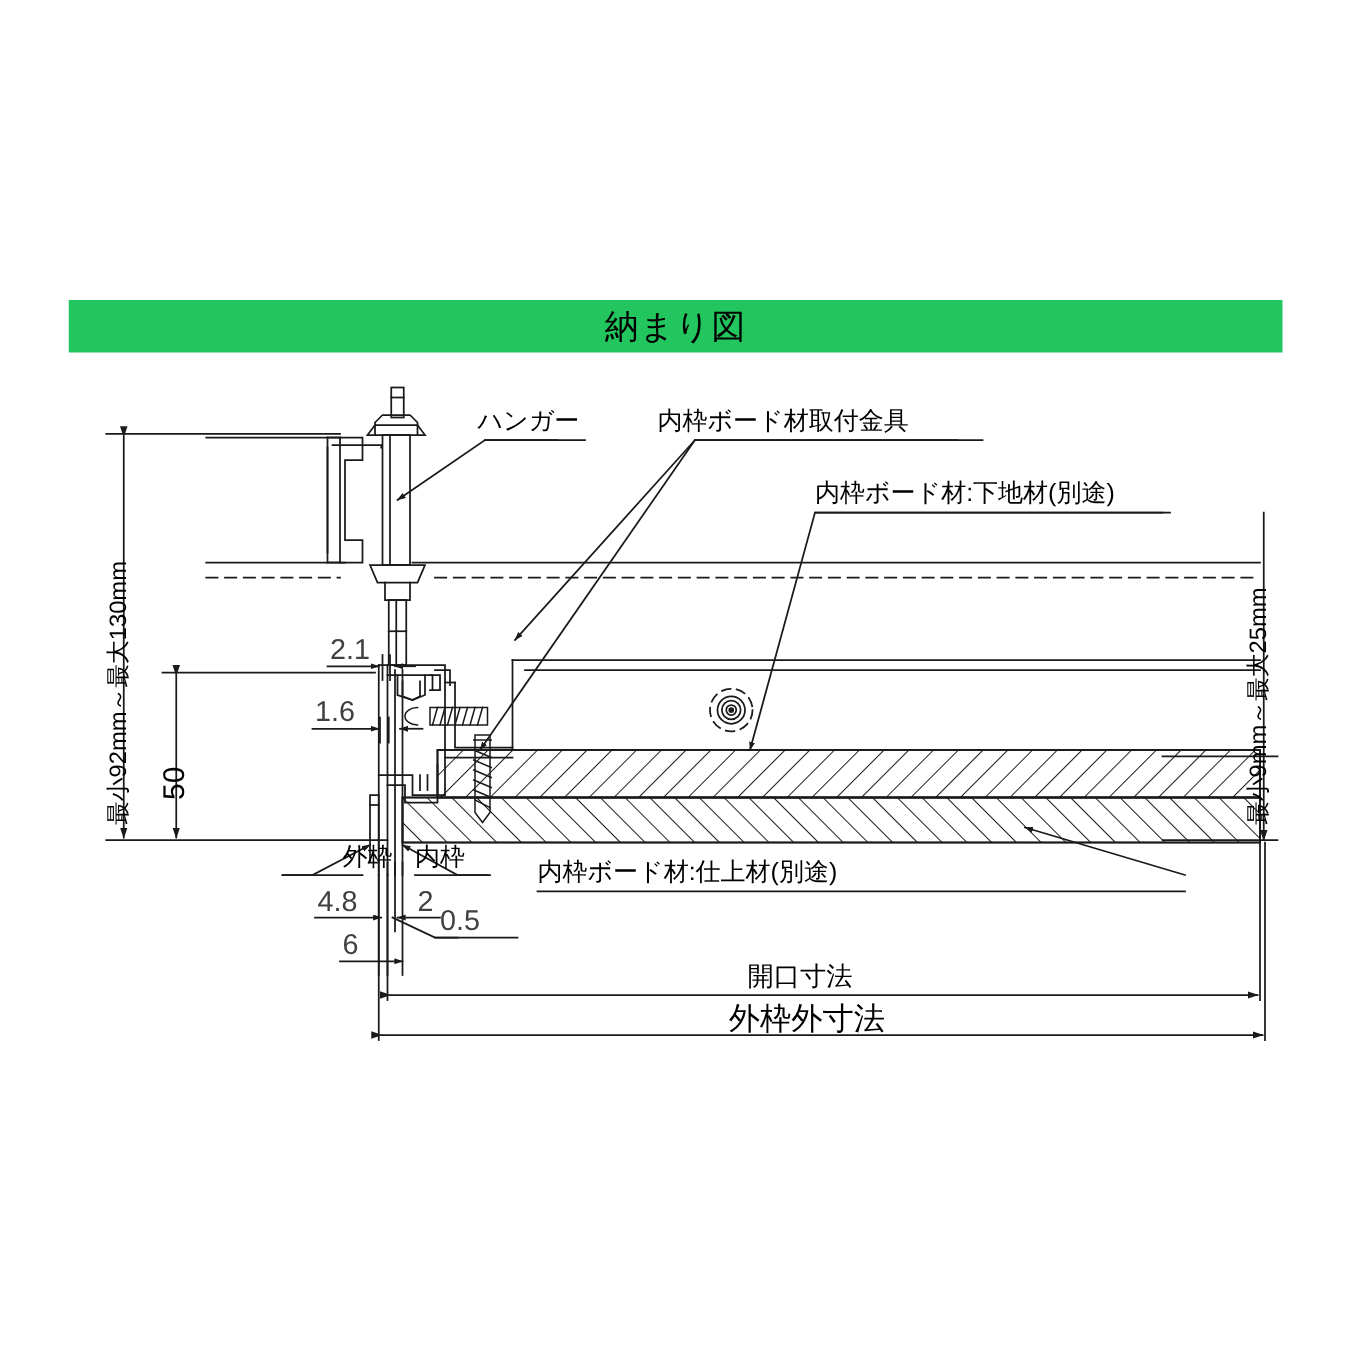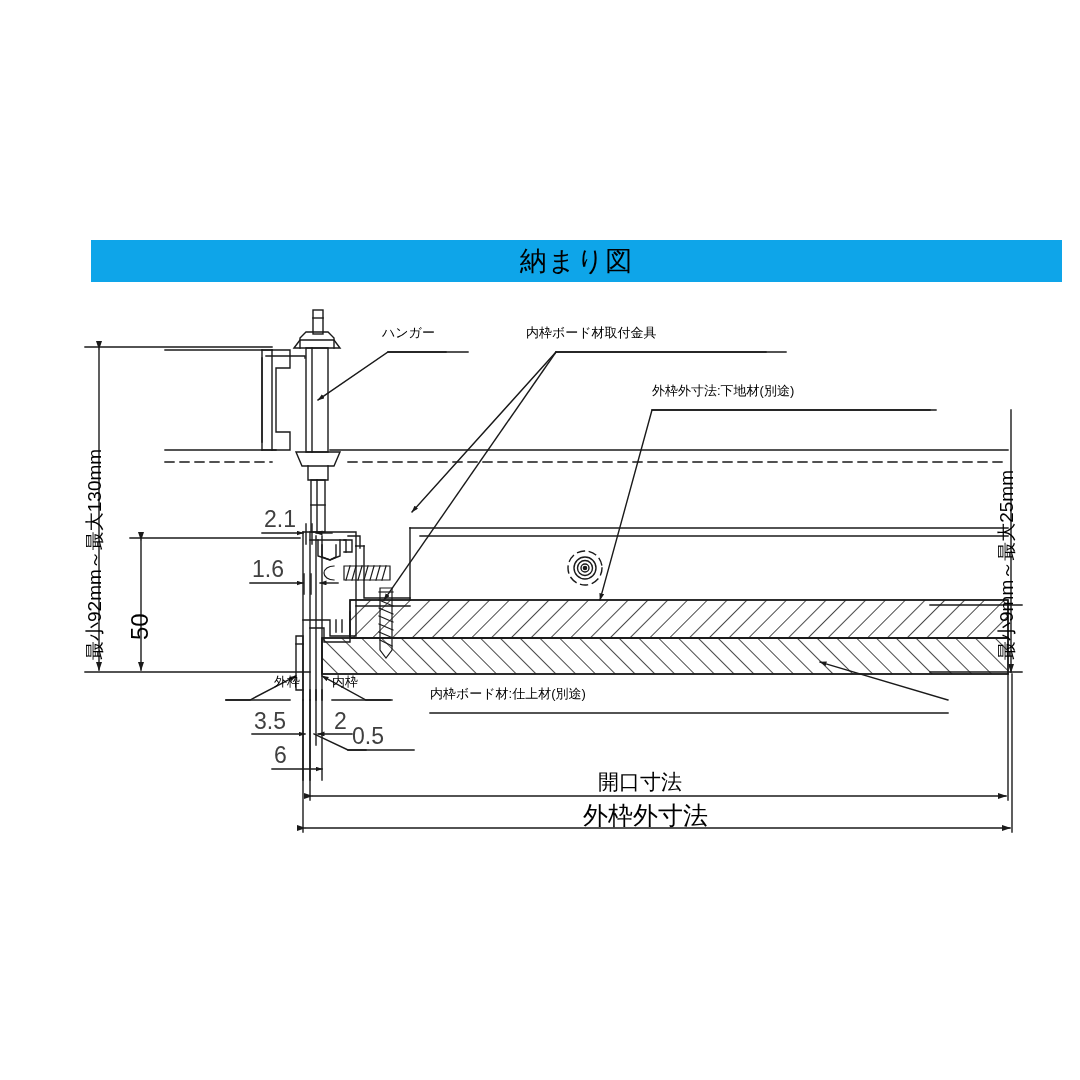--- a/index.html
+++ b/index.html
@@ -26,21 +26,21 @@
     color:#000;
     font-weight:400;
   }
 
   
   svg.draw{position:absolute;left:0;top:0;width:1080px;height:1080px;}
 
   
   .lbl{
     position:absolute;
-    font-size:13px;
+    font-size:20px;
     white-space:nowrap;
     line-height:1.15;
     color:#000;
   }
   .dim{
     position:absolute;
     font-size:23px;
     white-space:nowrap;
     color:#404040;
     font-family:Liberation Sans, sans-serif;
@@ -53,21 +53,21 @@
     transform:rotate(-90deg);
     color:#000;
   }
   .vert.num{font-size:24px;}
 </style>
 </head>
 <body style="background: rgb(255, 255, 255);">
 
 <div id="stage">
 
-  <div class="banner" style="background: #0ea5e9; margin-left: 36px;">
+  <div class="banner" style="background: #22c55e;">
     <span class="banner-title">納まり図</span>
   </div>
 
   <svg class="draw" viewBox="0 0 1080 1080" xmlns="http://www.w3.org/2000/svg">
     <defs>
 
       <pattern id="hatchA" width="14" height="14" patternUnits="userSpaceOnUse" patternTransform="rotate(45)">
         <line x1="0" y1="0" x2="0" y2="14" stroke="#1a1a1a" stroke-width="1.6"></line>
       </pattern>
       <pattern id="hatchB" width="14" height="14" patternUnits="userSpaceOnUse" patternTransform="rotate(-45)">
@@ -246,37 +246,37 @@
       <line x1="305" y1="828" x2="1010" y2="828" marker-start="url(#ar)" marker-end="url(#ar)"></line>
 
       <line x1="316" y1="786" x2="1004" y2="786" stroke="none"></line>
     </g>
   </svg>
 
   <div class="lbl" style="left:382px;top:326px;">ハンガー</div>
 
   <div class="lbl" style="left:526px;top:326px;">内枠ボード材取付金具</div>
 
-  <div class="lbl" style="left:652px;top:384px;">外枠外寸法:下地材(別途)</div>
+  <div class="lbl" style="left:652px;top:384px;">内枠ボード材:下地材(別途)</div>
 
   <div class="lbl" style="left:430px;top:687px;">内枠ボード材:仕上材(別途)</div>
 
   <div class="lbl" style="left:226px;top:675px;margin-left:48px;">外枠</div>
 
   <div class="lbl" style="left:332px;top:675px;">内枠</div>
 
   <div class="vert" style="left:82px;top:660px;">最小92mm～最大130mm</div>
 
   <div class="vert num" style="left:126px;top:640px;">50</div>
 
   <div class="vert" style="left:994px;top:660px;">最小9mm～最大25mm</div>
 
   <div class="dim" style="left:264px;top:506px;">2.1</div>
   <div class="dim" style="left:252px;top:556px;">1.6</div>
-  <div class="dim" style="left:254px;top:708px;">3.5</div>
+  <div class="dim" style="left:254px;top:708px;">4.8</div>
   <div class="dim" style="left:334px;top:708px;">2</div>
   <div class="dim" style="left:352px;top:723px;">0.5</div>
   <div class="dim" style="left:274px;top:742px;">6</div>
 
   <div class="lbl" style="left:598px;top:770px;font-size:21px;">開口寸法</div>
   <div class="lbl" style="left:583px;top:801px;font-size:25px;">外枠外寸法</div>
 
 </div>
 
 </body></html>

